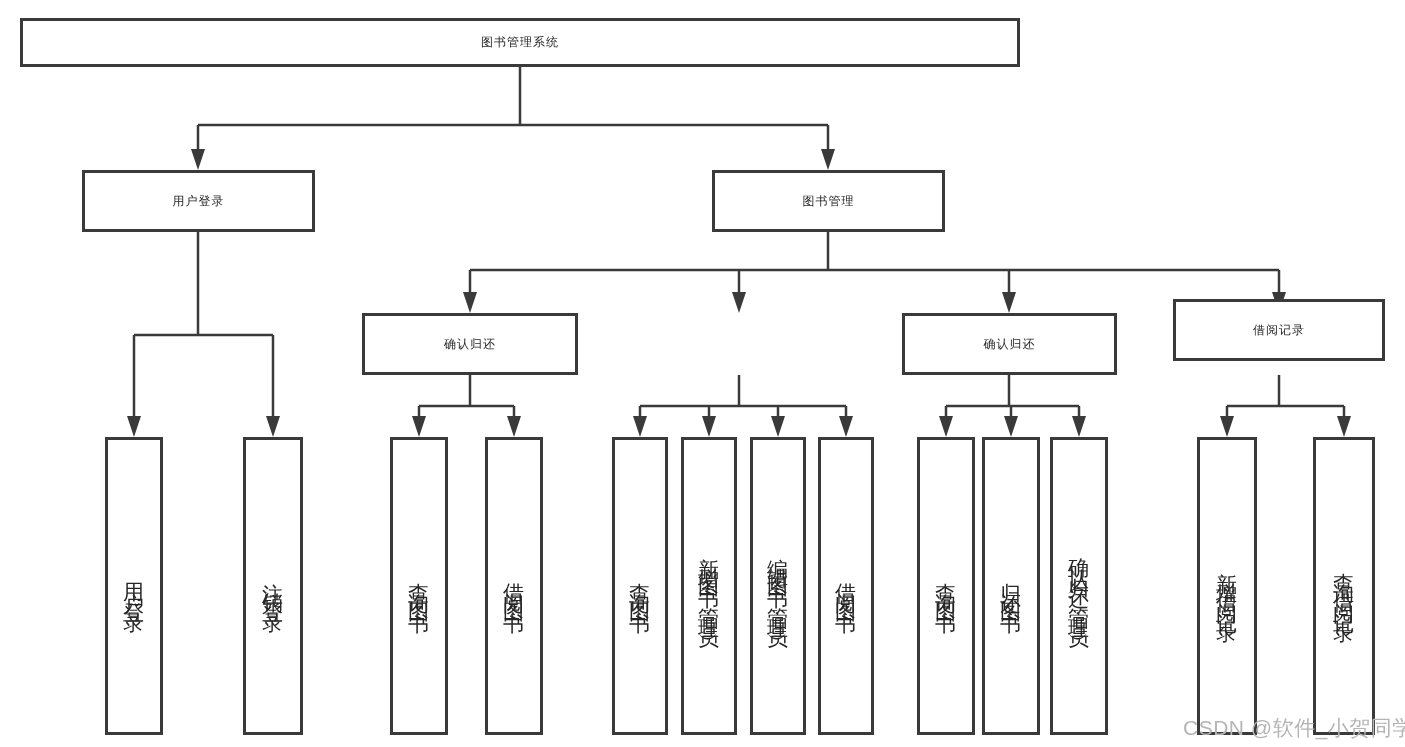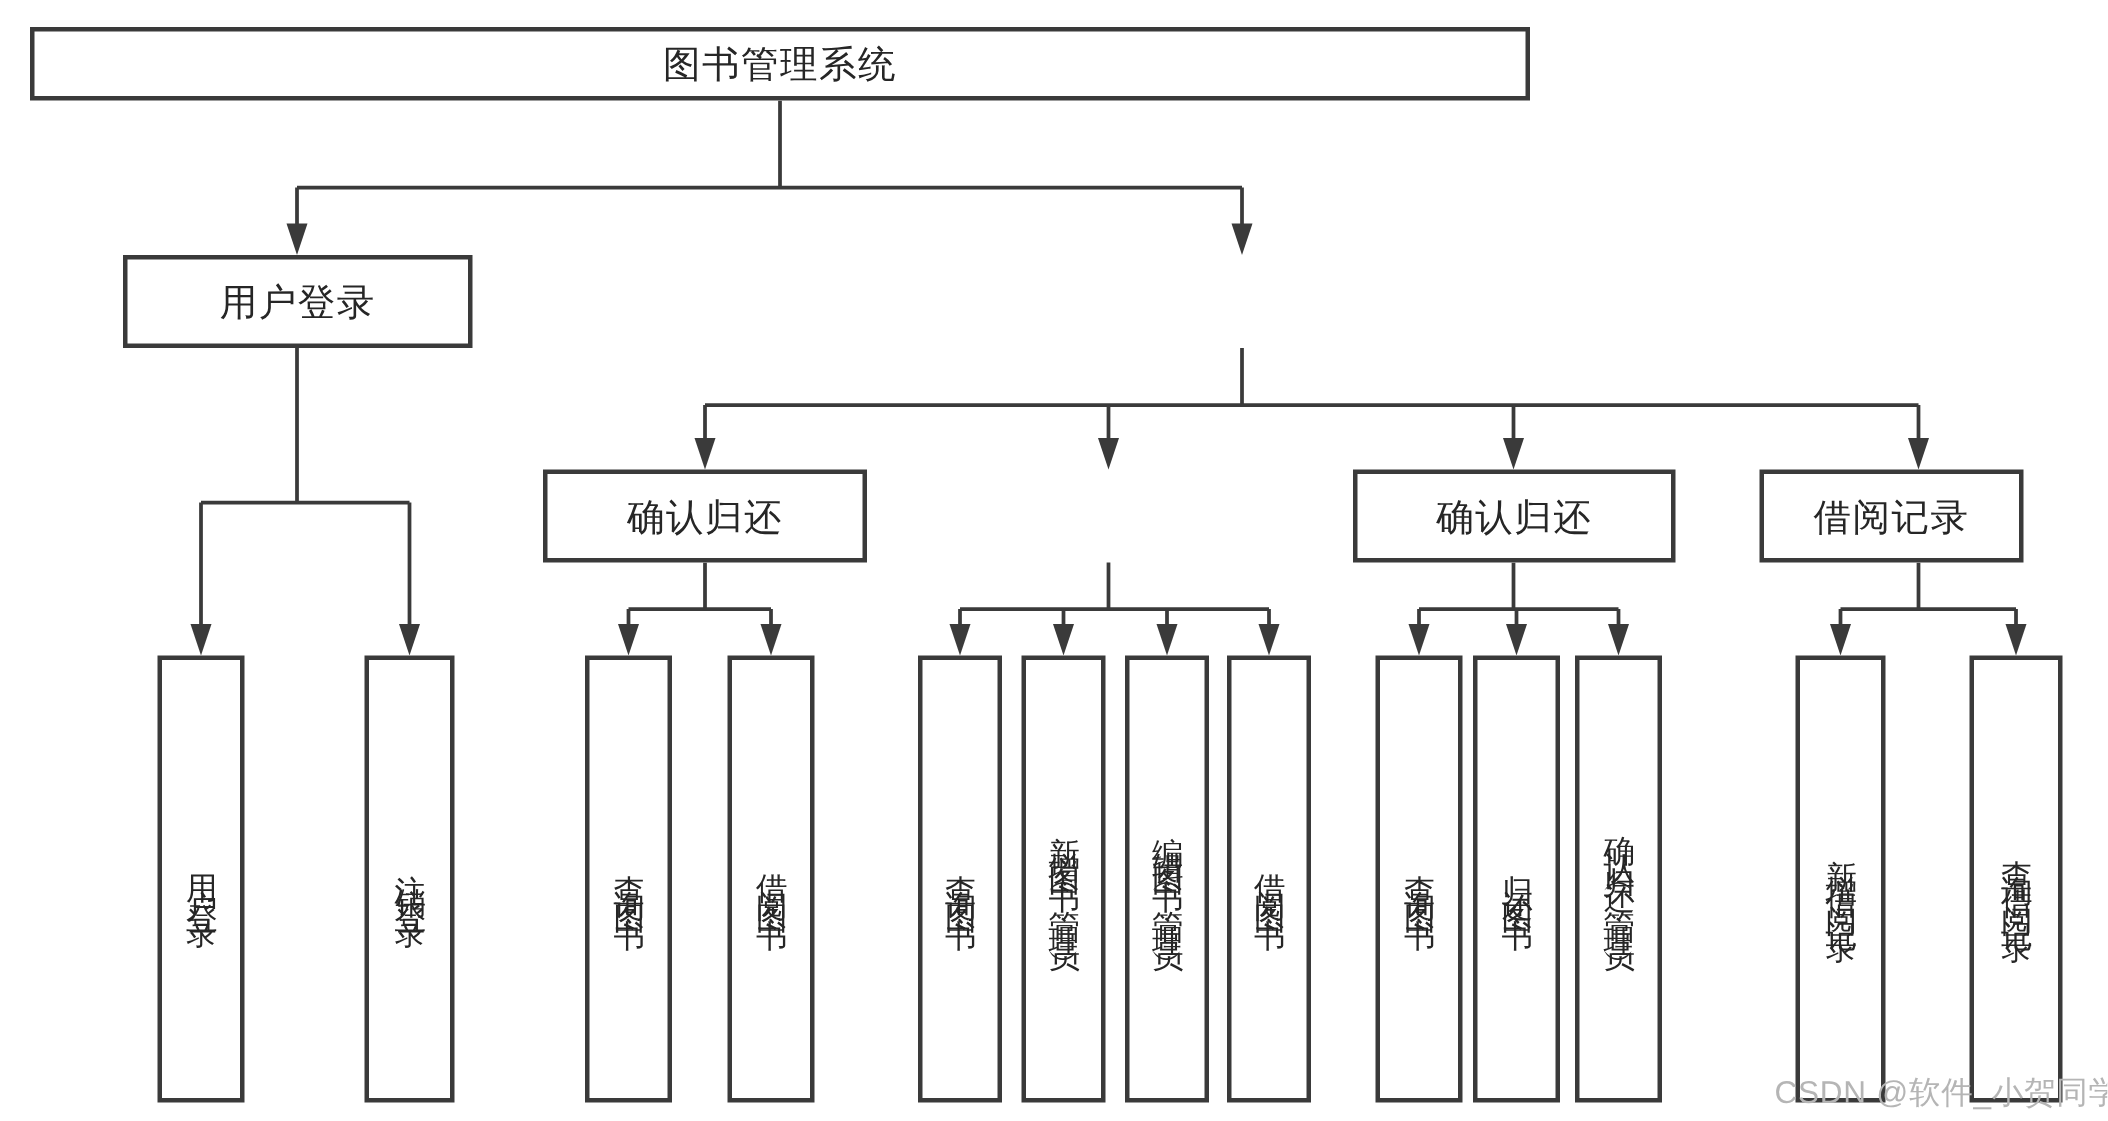--- a/index.html
+++ b/index.html
@@ -22,21 +22,21 @@
     box-sizing: border-box;
     border: 3px solid #3a3a3a;
     background: #ffffff;
     display: flex;
     align-items: center;
     justify-content: center;
     color: #262626;
     z-index: 2;
   }
   .hbox {
-    font-size: 25px;
+    font-size: 12px;
     letter-spacing: 1px;
     white-space: nowrap;
   }
   .vbox .vlabel {
     writing-mode: vertical-rl;
     text-orientation: upright;
     font-size: 21px;
     letter-spacing: 10px;
     line-height: 1;
     color: #262626;
@@ -123,28 +123,31 @@
     </g>
   </svg>
 
   <div class="node hbox" style="left:20px;top:18px;width:1000px;height:49px">
     <span>图书管理系统</span>
   </div>
 
   <div class="node hbox" style="left:82px;top:170px;width:233px;height:62px">
     <span>用户登录</span>
   </div>
+  <div class="node hbox" style="left:712px;top:170px;width:233px;height:62px">
+    <span>图书管理</span>
+  </div>
 
   <div class="node hbox" style="left:362px;top:313px;width:216px;height:62px">
     <span>确认归还</span>
   </div>
   <div class="node hbox" style="left:902px;top:313px;width:215px;height:62px">
     <span>确认归还</span>
   </div>
-  <div class="node hbox" style="left:1173px;top:313px;width:176px;height:62px">
+  <div class="node hbox" style="left:1173px;top:299px;width:212px;height:62px">
     <span>借阅记录</span>
   </div>
 
   <div class="node vbox" style="left:105px;top:437px;width:58px;height:298px">
     <span class="vlabel">用户登录</span>
   </div>
   <div class="node vbox" style="left:243px;top:437px;width:60px;height:298px">
     <span class="vlabel">注销登录</span>
   </div>
 

